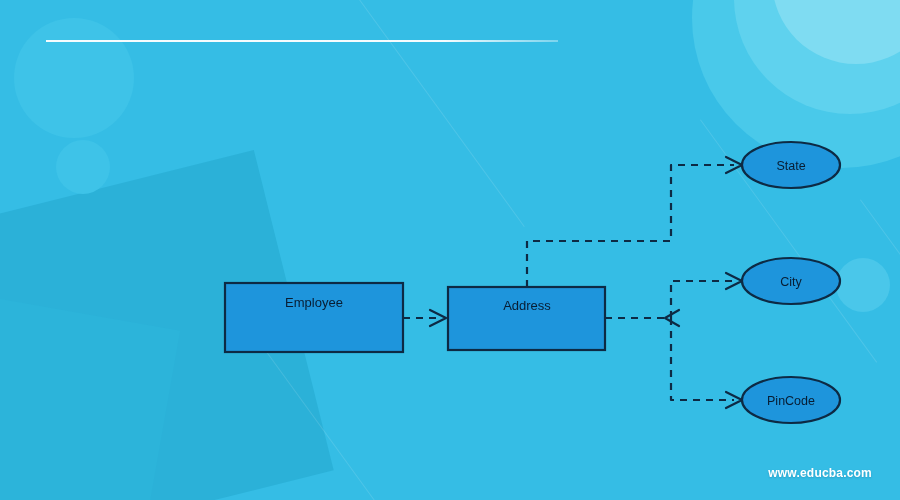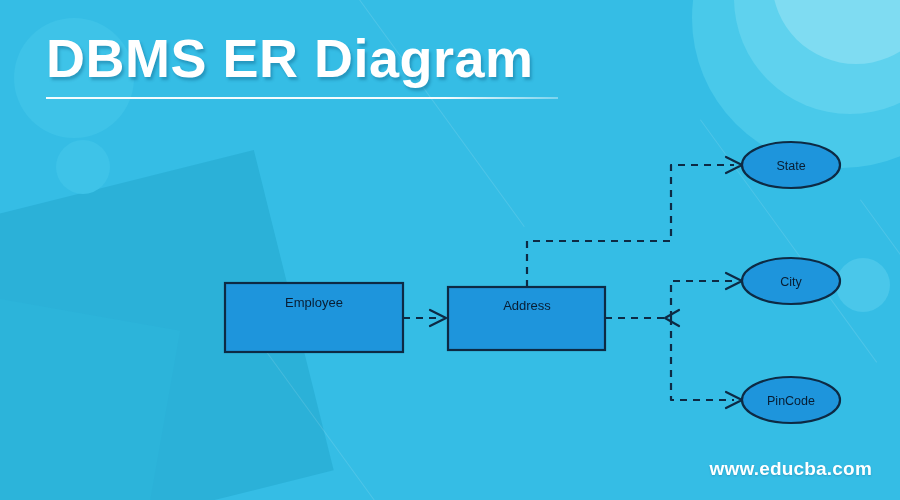--- a/index.html
+++ b/index.html
@@ -146,21 +146,21 @@
     fill: #081d33;
   }
   .entity-label { font-size: 13px; }
   .attr-label   { font-size: 12.5px; }
 
   
   .watermark {
     position: absolute;
     right: 28px;
     bottom: 20px;
-    font-size: 19px;
+    font-size: 12px;
     font-weight: bold;
     color: #ffffff;
     letter-spacing: 0.2px;
     text-shadow: 0 1px 2px rgba(0,70,110,0.25);
   }
 </style>
 </head>
 <body>
 
 <div id="slide">
@@ -174,21 +174,20 @@
     <div class="deco-dot-tl"></div>
     <div class="deco-dot-mid"></div>
     <div class="deco-dot-city"></div>
     <div class="deco-streak streak-a"></div>
     <div class="deco-streak streak-b"></div>
     <div class="deco-streak streak-c"></div>
     <div class="deco-streak streak-d"></div>
   </div>
 
   <div class="header">
-    <h1 class="page-title">DBMS ER Diagram</h1>
     <div class="title-rule"></div>
   </div>
 
   <svg class="diagram" viewBox="0 0 900 500">
 
     <g>
       <line x1="403" y1="318" x2="438" y2="318" stroke="#0d2a44" stroke-width="2.2" stroke-dasharray="7 6"></line>
       <polyline points="430,310 446,318 430,326" fill="none" stroke="#0d2a44" stroke-width="2.2" stroke-linecap="round" stroke-linejoin="round"></polyline>
     </g>
 

